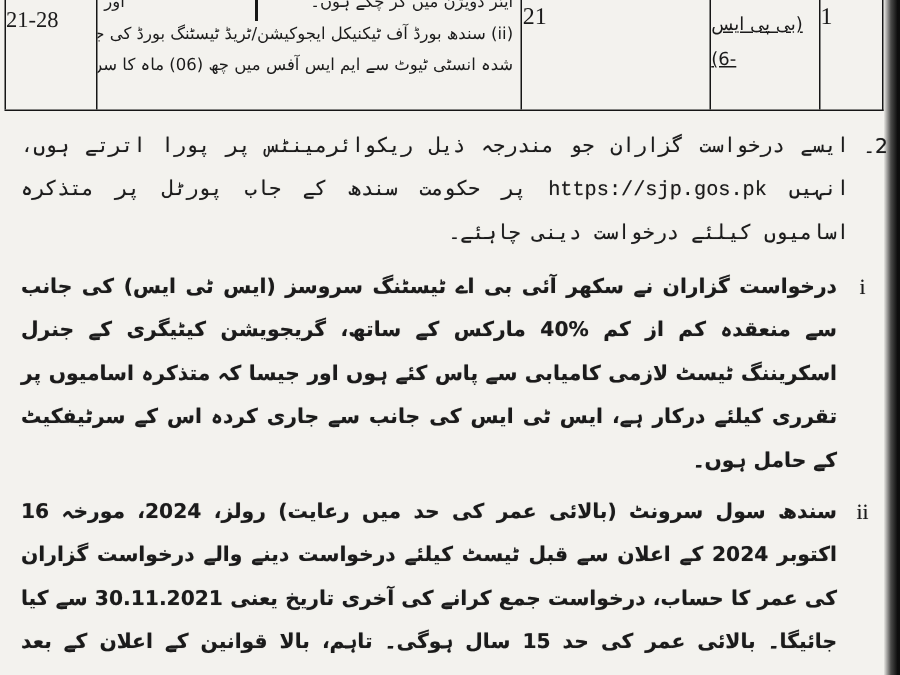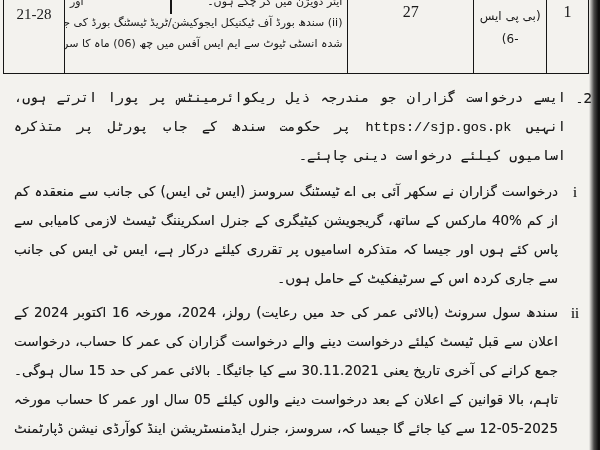--- a/index.html
+++ b/index.html
@@ -18,24 +18,24 @@
   
   .doc-table{
     position:absolute;top:-1px;left:3px;width:586px;height:75px;
     display:flex;direction:rtl;
     border-bottom:1.8px solid #161616;
     border-right:1.8px solid #161616; 
     box-sizing:border-box;background:transparent;
   }
   .cell{
     box-sizing:border-box;border-left:1.8px solid #161616;
-    overflow:hidden;padding-top:4px;text-align:center;
+    overflow:hidden;padding-top:4px;text-align:left;
   }
   .cell.serial{width:42px;font-family:"Liberation Serif",serif;font-size:16px;}
-  .cell.bps{width:73px;font-size:12px;line-height:23px;padding-top:6px;}
+  .cell.bps{width:73px;font-size:12px;line-height:23px;padding-top:6px;text-decoration:underline;}
   .cell.posts{width:126px;font-family:"Liberation Serif",serif;font-size:16px;}
   .cell.qual{width:284px;padding:0 5px;text-align:right;font-size:11px;line-height:21px;}
   .cell.age{width:61px;font-family:"Liberation Serif",serif;font-size:15px;padding-top:7px;}
   .q-line{white-space:nowrap;}
   .q-line.clipped{margin-top:-8px;display:flex;justify-content:space-between;direction:rtl;}
   .stub-divider{
     position:absolute;left:170px;top:0;width:1.8px;height:14px;background:#161616;z-index:2;
   }
   
   .body-text{
@@ -47,41 +47,41 @@
   .para{display:flex;direction:rtl;margin-bottom:6px;}
   .para .marker{
     flex:0 0 26px;text-align:right;white-space:nowrap;
   }
   .para .ptext{flex:1;text-align:justify;font-family:Liberation Mono, monospace;}
   .item{display:flex;direction:rtl;margin-bottom:5px;}
   .item .marker{
     flex:0 0 34px;text-align:center;
     font-family:"Liberation Serif",serif;font-size:14.5px;padding-top:1px;
   }
-  .item .itext{flex:1;text-align:justify;}
+  .item .itext{flex:1;text-align:justify;font-weight:bold;}
   .item.gap-after{margin-bottom:9px;}
 </style>
 </head>
 <body>
 
 <div class="page">
 
   <div class="scan-edge"></div>
   <div class="stub-divider"></div>
 
   <div class="doc-table">
     <div class="cell serial">
       <span>1</span>
     </div>
     <div class="cell bps">
       <div>(بی پی ایس</div>
       <div>‎(6-‎</div>
     </div>
     <div class="cell posts">
-      <span>27</span>
+      <span>21</span>
     </div>
     <div class="cell qual">
       <div class="q-line clipped">
         <span>ایئر ڈویژن میں کر چکے ہوں۔</span>
         <span>اور</span>
       </div>
       <div class="q-line">(ii) سندھ بورڈ آف ٹیکنیکل ایجوکیشن/ٹریڈ ٹیسٹنگ بورڈ کی جانب سے تسلیم</div>
       <div class="q-line">شدہ انسٹی ٹیوٹ سے ایم ایس آفس میں چھ (06) ماہ کا سرٹیفکیٹ کورس۔</div>
     </div>
     <div class="cell age">

